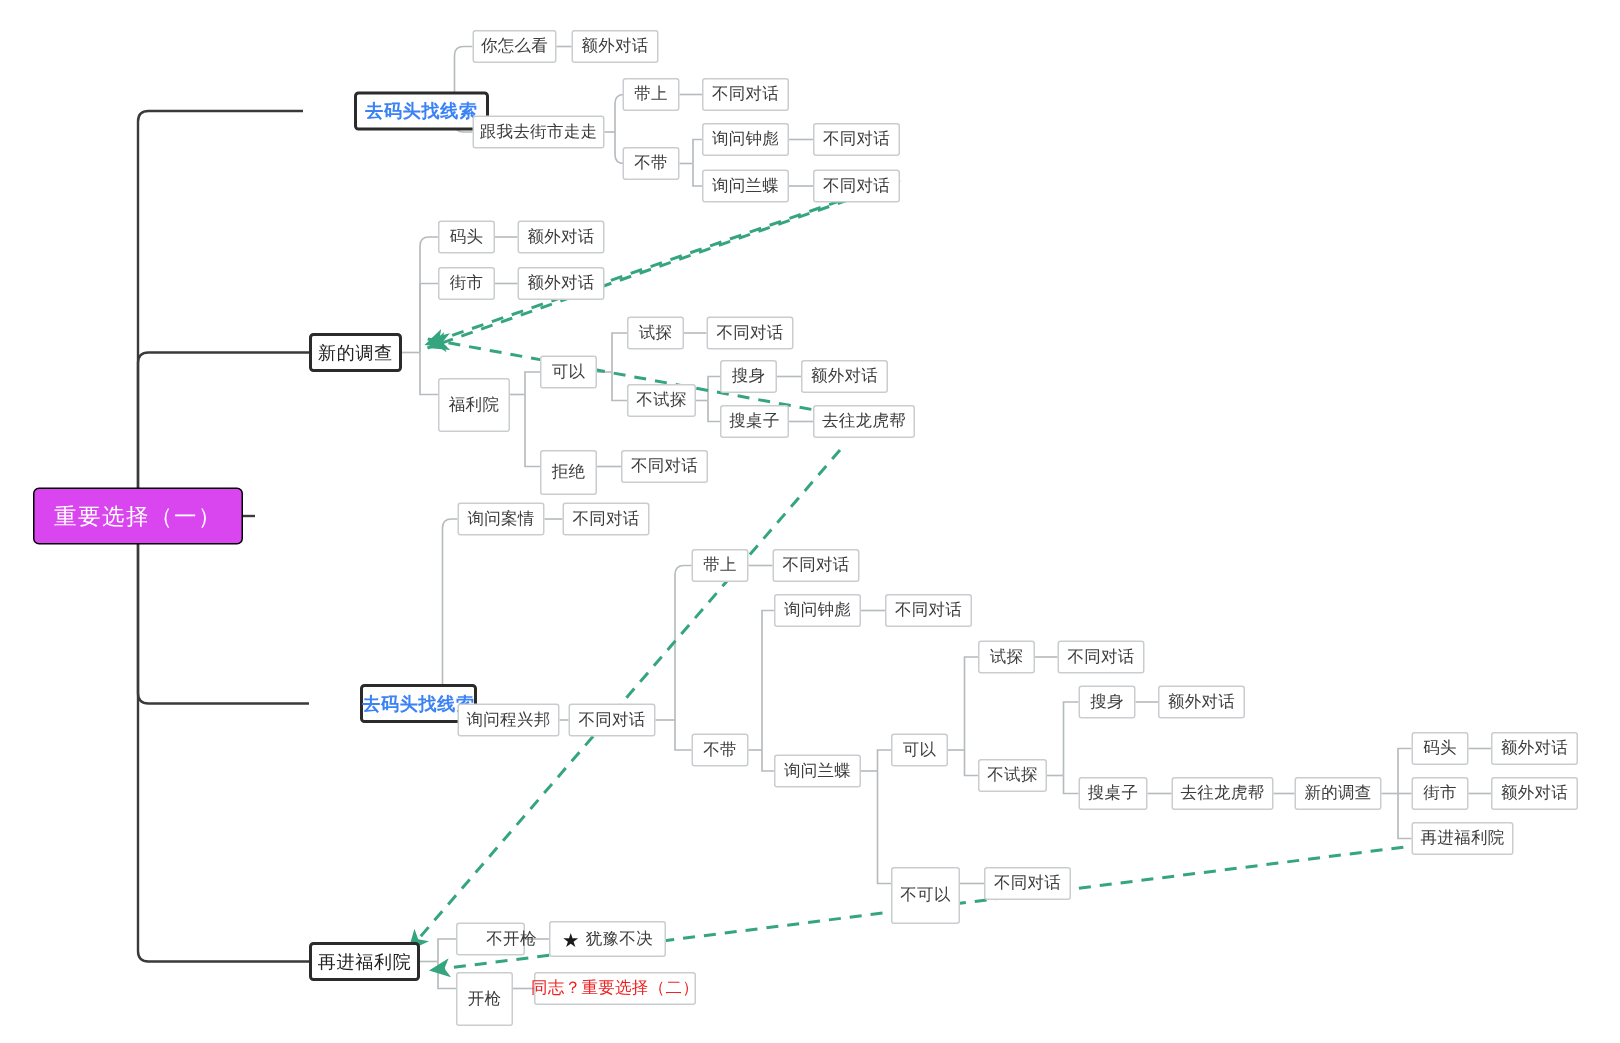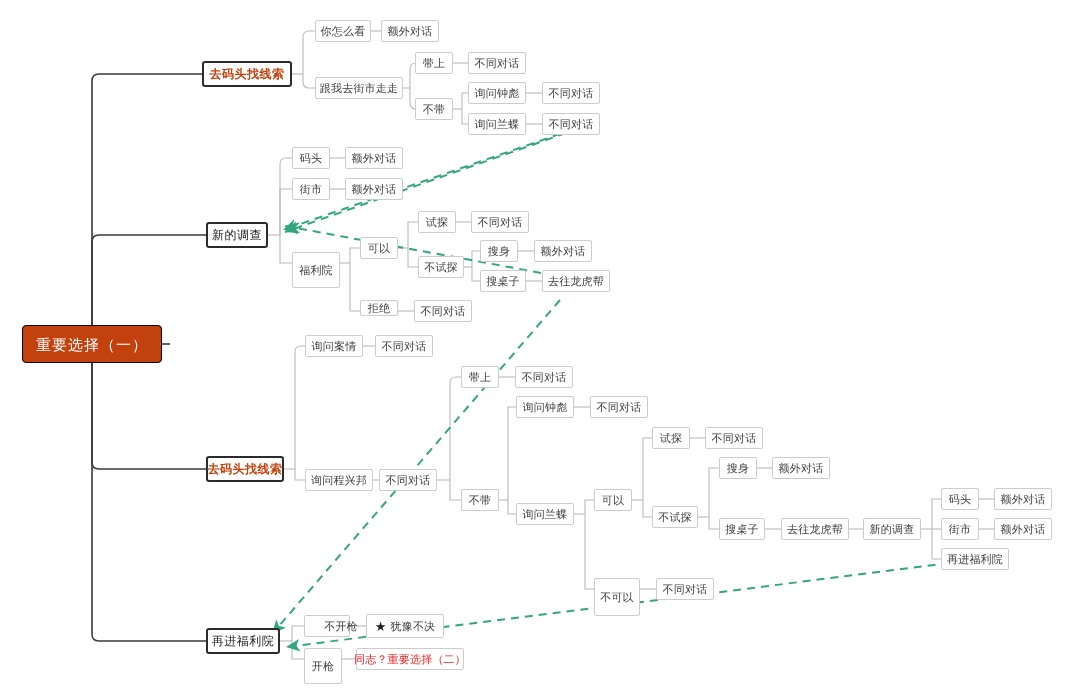--- a/index.html
+++ b/index.html
@@ -28,36 +28,36 @@
     border:1px solid #c9cdd0;
     border-radius:2px;
     color:#3c3c3c;
     font-size:11px;
     line-height:1;
     white-space:nowrap;
     letter-spacing:.2px;
     z-index:3;
   }
   .node.root{
-    background:#c2410c;
+    background:#d946ef;
     border:1px solid #000000;
     color:#ffffff;
     font-size:15px;
     border-radius:4px;
     letter-spacing:1px;
   }
   .node.main{
     border:2px solid #2b2b2b;
     border-radius:3px;
     font-size:12px;
     font-weight:bold;
     letter-spacing:.5px;
     box-shadow:0 0 0 0 rgba(0,0,0,0);
   }
-  .node.main.red{color:#c2410c;}
+  .node.main.red{color:#3b82f6;margin-left:34px;}
   .node.main.dark{color:#222222;font-weight:normal;}
   .node.redtext{color:#ee2222;}
   .node.star{gap:4px;}
   .star-glyph{
     font-size:13px;color:#1b1b1b;line-height:1;display:inline-block;
   }
   .nlabel{display:inline-block;}
 </style>
 </head>
 <body>
@@ -243,21 +243,21 @@
       </div>
       <div class="node " style="left: 534px; top: 240px; width: 58px; height: 22px;">
         <span class="nlabel">额外对话</span>
       </div>
       <div class="node " style="left: 480px; top: 270px; width: 46px; height: 22px;">
         <span class="nlabel">搜桌子</span>
       </div>
       <div class="node " style="left: 542px; top: 270px; width: 68px; height: 22px;">
         <span class="nlabel">去往龙虎帮</span>
       </div>
-      <div class="node " style="left: 360px; top: 300px; width: 38px; height: 16px;">
+      <div class="node " style="left: 360px; top: 300px; width: 38px; height: 30px;">
         <span class="nlabel">拒绝</span>
       </div>
       <div class="node " style="left: 414px; top: 300px; width: 58px; height: 22px;">
         <span class="nlabel">不同对话</span>
       </div>
       <div class="node main red" style="left: 206px; top: 456px; width: 78px; height: 26px;">
         <span class="nlabel">去码头找线索</span>
       </div>
       <div class="node " style="left: 305px; top: 335px; width: 58px; height: 22px;">
         <span class="nlabel">询问案情</span>

